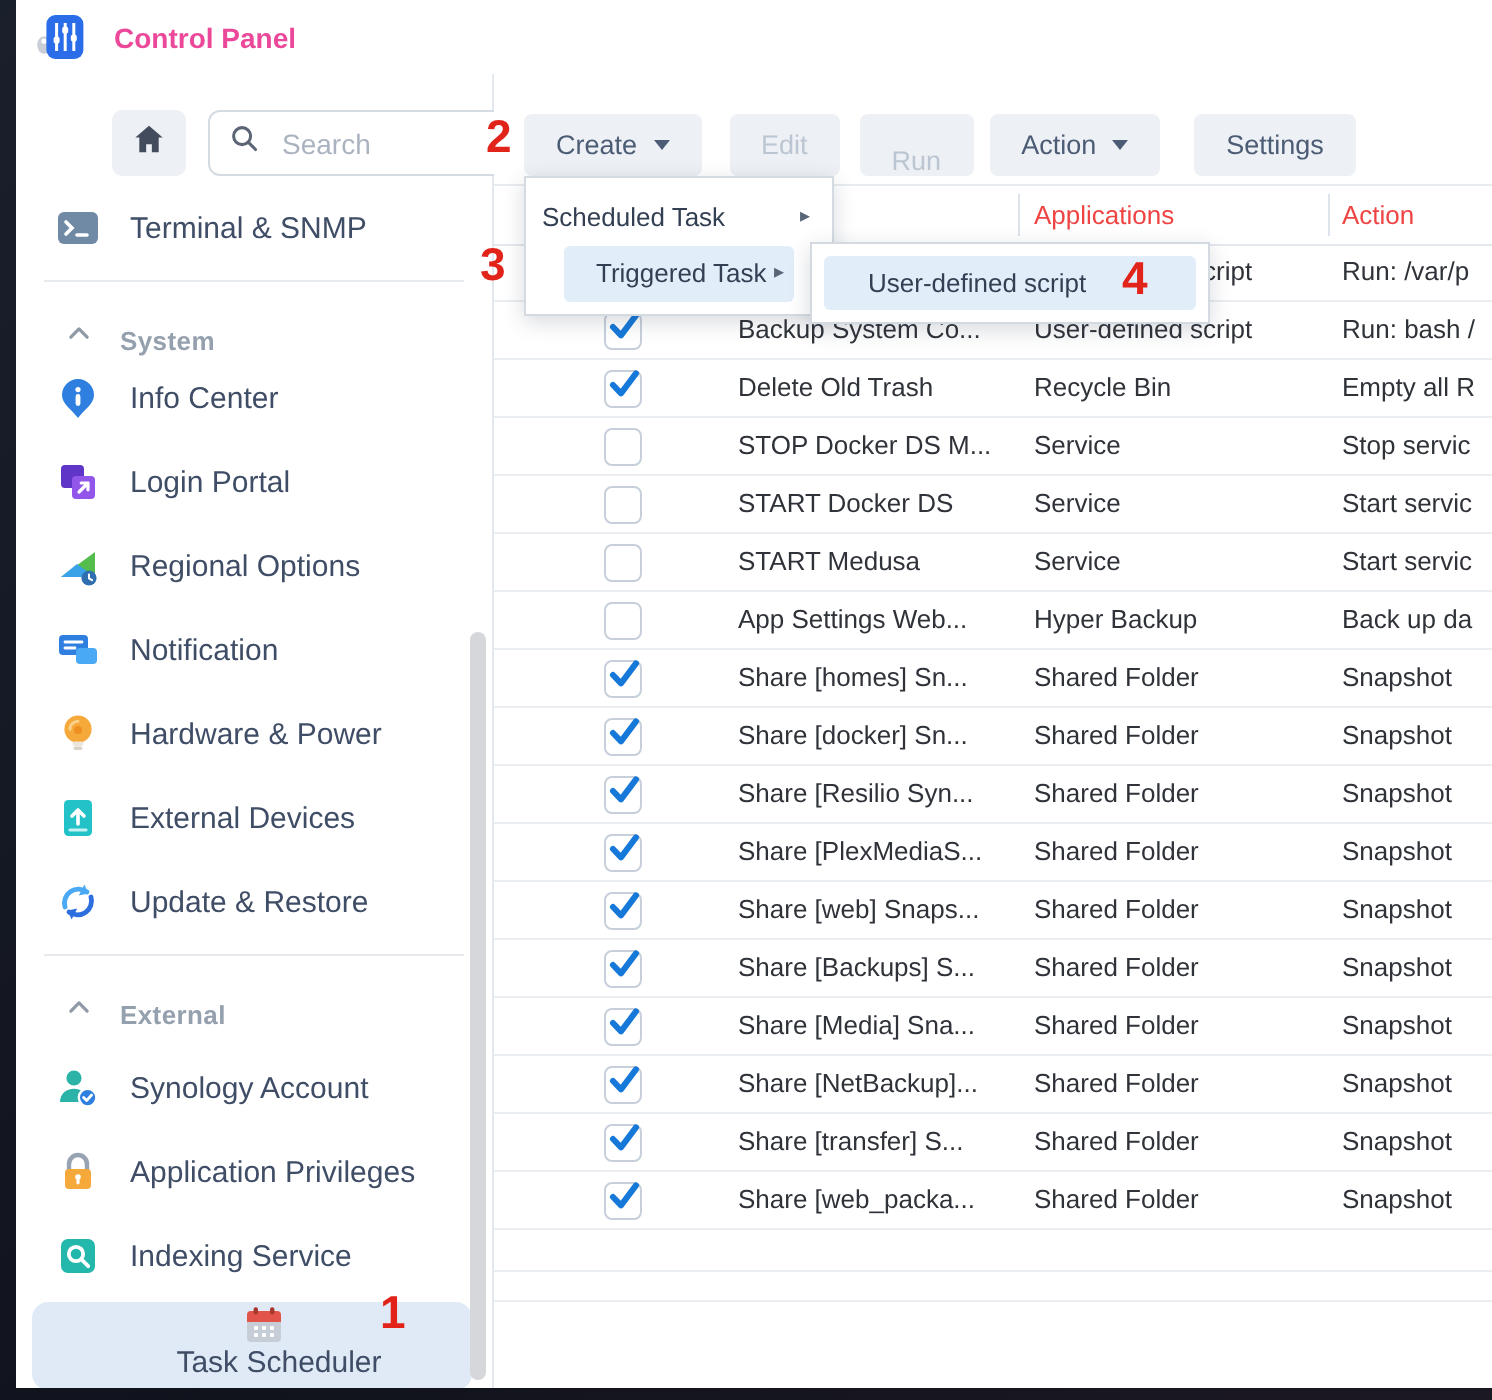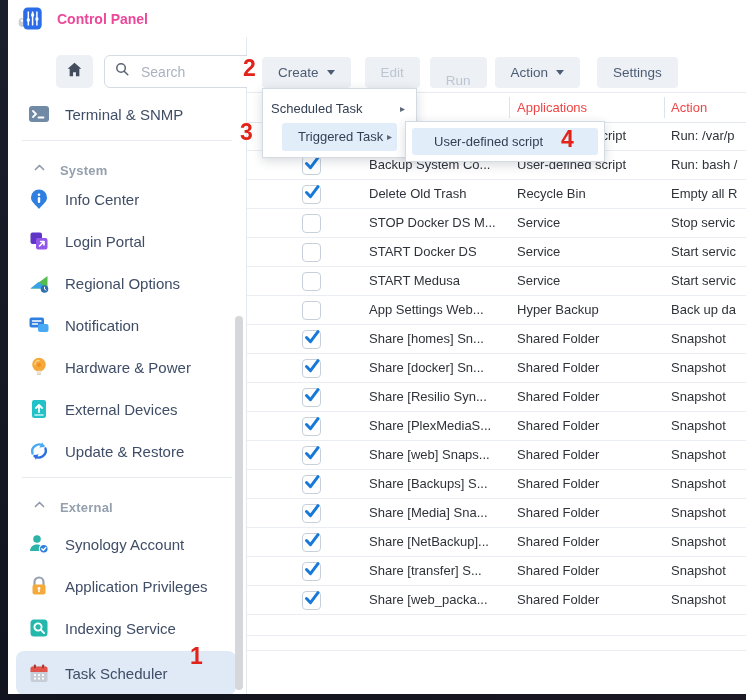--- a/index.html
+++ b/index.html
@@ -21,21 +21,21 @@
   .home-btn svg{width:19px;height:19px;}
   .search-box{margin-left:11px;flex:1;height:31px;border:1px solid #d5dbe3;border-radius:6px;display:flex;align-items:center;background:#fff;}
   .search-box svg{width:17px;height:17px;margin-left:9px;flex:0 0 auto;}
   .search-box input{border:none;outline:none;background:transparent;margin-left:8px;width:120px;font-size:14px;color:#45505f;font-family:inherit;}
   .search-box input::placeholder{color:#aab3bf;}
   .nav{position:absolute;left:0;right:0;top:54px;bottom:0;overflow:hidden;padding-top:2px;}
   .nav-item{height:42px;display:flex;align-items:center;padding-left:20px;cursor:pointer;}
   .nav-item .nv-icon{width:22px;height:22px;flex:0 0 auto;}
   .nav-item .nv-icon svg{width:22px;height:22px;}
   .nav-item .nv-label{margin-left:15px;font-size:15px;color:#3f4d66;white-space:nowrap;}
-  .nav-item.selected{background:#dfeaf6;border-radius:8px;margin:2px 10px 0 8px;padding-left:12px;height:44px;}
+  .nav-item.selected{background:#dfeaf6;border-radius:8px;margin:2px 10px 0 8px;padding-left:12px;height:44px;flex-direction:column;}
   .nav-divider{height:1px;background:#e7ebf0;margin:5px 14px;}
   .group-header{height:32px;display:flex;align-items:flex-end;padding-left:25px;color:#95a0ae;}
   .group-header svg{width:13px;height:13px;}
   .group-header .gh-label{margin-left:14px;font-size:13px;font-weight:700;letter-spacing:.2px;}
   .group-gap{height:8px;}
   .side-scrollbar{position:absolute;right:3px;top:279px;width:8px;height:374px;border-radius:4px;background:#d5d7da;}
   
   .content{position:absolute;left:239px;top:37px;right:0;bottom:6px;background:#fff;overflow:hidden;}
   .toolbar{position:absolute;left:15px;top:20px;display:flex;}
   .tb-btn{height:31px;background:#edf0f4;border:none;border-radius:4px;font-size:13.5px;color:#4c5c75;font-family:inherit;display:flex;align-items:center;padding:0 16px;cursor:pointer;}

